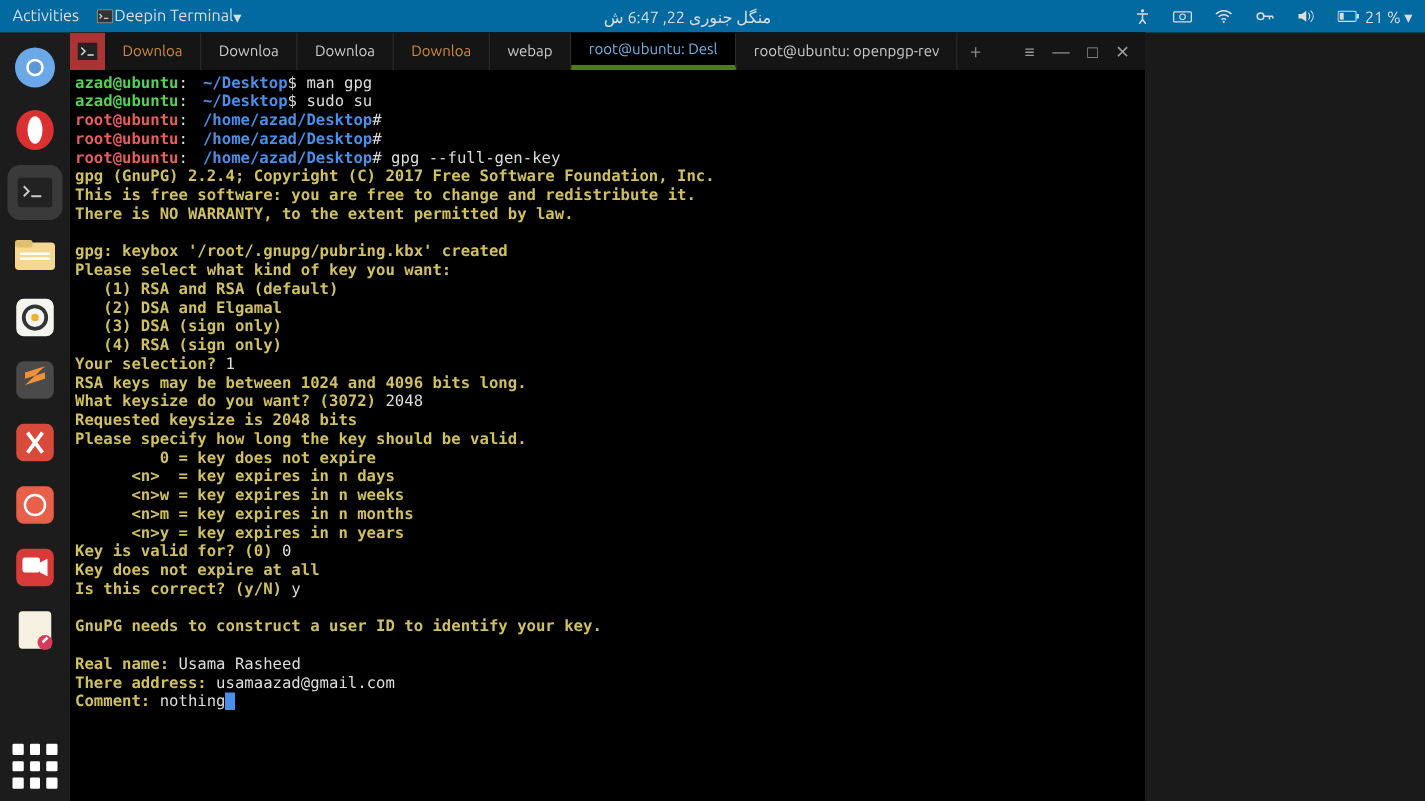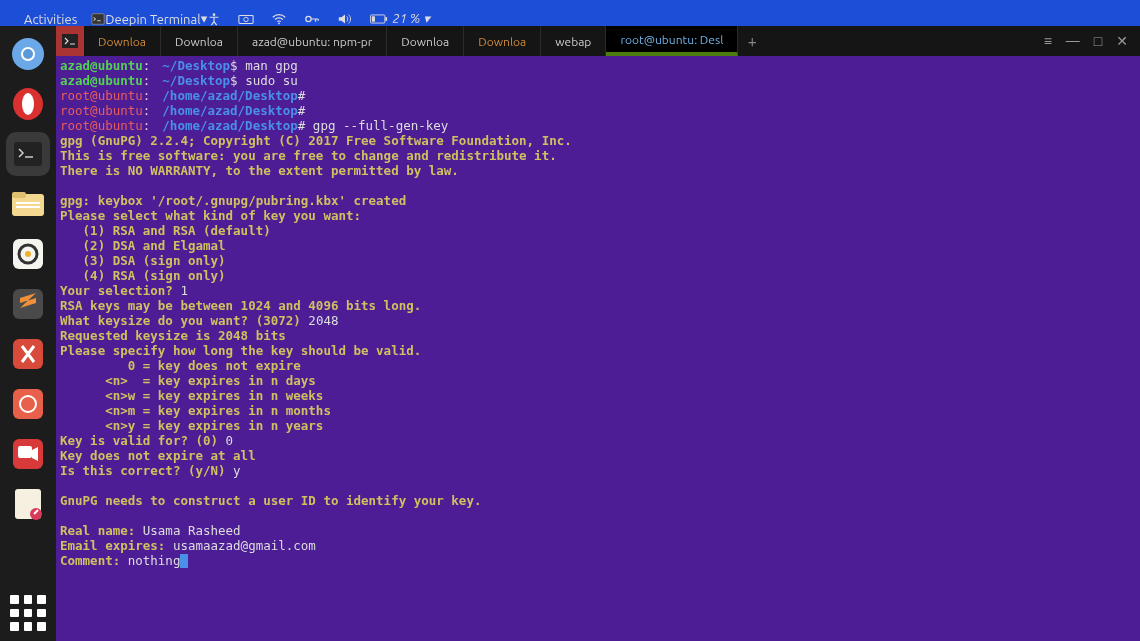--- a/index.html
+++ b/index.html
@@ -8,30 +8,30 @@
   height: 641px;
   background: #1a1a1a;
   font-family: "Ubuntu", "Noto Sans", sans-serif;
   overflow: hidden;
   color: #ddd;
   position: relative;
 }
 
 .topbar {
   height: 26px;
-  background: #1d4ed8;
+  background: #0369a1;
   display: flex;
-  align-items: flex-end;
-  padding: 0 24px;
+  align-items: center;
+  padding: 0 10px;
   font-size: 13px;
   color: #ddd;
 }
 .topbar .left { display: flex; align-items: center; gap: 14px; }
 .topbar .center { flex: 1; text-align: center; direction: rtl; }
-.topbar .right { display: flex; align-items: center; gap: 17px; font-style: italic; }
+.topbar .right { display: flex; align-items: center; gap: 17px; }
 .topbar .appmenu { display: flex; align-items: center; gap: 0; }
 .topbar svg { display: block; }
 
 .dock {
   position: absolute;
   left: 0; top: 26px;
   width: 56px;
   height: 615px;
   background: rgba(30,30,30,0.45);
   display: flex;
@@ -53,22 +53,22 @@
   display: grid;
   grid-template-columns: repeat(3, 1fr);
   grid-template-rows: repeat(3, 1fr);
   gap: 5px;
 }
 .dock .grid div { background: #fff; border-radius: 1px; }
 
 .term {
   position: absolute;
   left: 56px; top: 26px;
-  width: 1084px; height: 615px;
-  background: #4c1d95;
+  width: 860px; height: 615px;
+  background: #000000;
   display: flex;
   flex-direction: column;
 }
 .term-tabs {
   height: 30px;
   background: #151515;
   display: flex;
   align-items: stretch;
   overflow: hidden;
 }
@@ -97,21 +97,21 @@
   padding: 2px 4px;
   font-family: "DejaVu Sans Mono", "Menlo", monospace;
   font-size: 12.5px;
   line-height: 15px;
   white-space: pre;
   overflow: hidden;
   color: #ccc;
 }
 .g { color: #54d154; font-weight: bold; }
 .b { color: #4a8fe8; font-weight: bold; margin-left: 12px; }
-.r { color: #e85c5c; font-weight: normal; }
+.r { color: #e85c5c; font-weight: bold; }
 .y { color: #d0c060; font-weight: bold; text-align: right; }
 .w { color: #dddddd; }
 .cursor {
   display: inline-block;
   width: 8px; height: 14px;
   background: #4a8fe8;
   vertical-align: text-bottom;
 }
 </style>
 </head>
@@ -122,20 +122,21 @@
     <span>Activities</span>
     <span class="appmenu">
       <svg width="14" height="14" viewBox="0 0 16 16">
           <rect x="1" y="2" width="14" height="12" rx="1" fill="#333" stroke="#888"></rect>
           <path d="M3 6l2 2-2 2M7 10h4" stroke="#ccc" stroke-width="1.2" fill="none"></path>
         </svg>
       <span>Deepin Terminal</span>
       <span>▾</span>
     </span>
   </div>
+  <div class="center">منگل جنوری 22, 6:47 ش</div>
   <div class="right">
     <svg width="14" height="14" viewBox="0 0 16 16">
         <circle cx="8" cy="3" r="1.5" fill="#ddd"></circle>
         <path d="M3 6h10M8 6v5l-3 4M8 11l3 4" stroke="#ddd" stroke-width="1.4" fill="none"></path>
       </svg>
     <svg width="16" height="14" viewBox="0 0 18 14">
         <rect x="1" y="3" width="16" height="9" rx="1" fill="none" stroke="#ddd" stroke-width="1.2"></rect>
         <circle cx="9" cy="7.5" r="2.5" fill="none" stroke="#ddd"></circle>
       </svg>
     <svg width="16" height="14" viewBox="0 0 18 14">
@@ -244,25 +245,25 @@
 <div class="term">
   <div class="term-tabs">
     <div class="icon">
       <svg width="16" height="14" viewBox="0 0 16 14">
           <rect width="16" height="14" fill="#222"></rect>
           <path d="M3 4l3 3-3 3M8 10h5" stroke="#ddd" stroke-width="1.2" fill="none"></path>
         </svg>
     </div>
     <div class="tab mod">Downloa</div>
     <div class="tab">Downloa</div>
-    <div class="tab">azad@ubuntu: npm-pr</div>
     <div class="tab">Downloa</div>
     <div class="tab mod">Downloa</div>
     <div class="tab">webap</div>
     <div class="tab active">root@ubuntu: Desl</div>
+    <div class="tab">root@ubuntu: openpgp-rev</div>
     <div class="addtab">+</div>
     <div class="spacer"></div>
     <div class="controls">
       <span>≡</span>
       <span>—</span>
       <span>□</span>
       <span>✕</span>
     </div>
   </div>
 
@@ -291,15 +292,15 @@
 <span class="y">      &lt;n&gt;w = key expires in n weeks</span>
 <span class="y">      &lt;n&gt;m = key expires in n months</span>
 <span class="y">      &lt;n&gt;y = key expires in n years</span>
 <span class="y">Key is valid for? (0) </span><span class="w">0</span>
 <span class="y">Key does not expire at all</span>
 <span class="y">Is this correct? (y/N) </span><span class="w">y</span>
 
 <span class="y">GnuPG needs to construct a user ID to identify your key.</span>
 
 <span class="y">Real name: </span><span class="w">Usama Rasheed</span>
-<span class="y">Email expires: </span><span class="w">usamaazad@gmail.com</span>
+<span class="y">There address: </span><span class="w">usamaazad@gmail.com</span>
 <span class="y">Comment: </span><span class="w">nothing</span><span class="cursor"></span></div>
 </div>
 
 </body></html>

